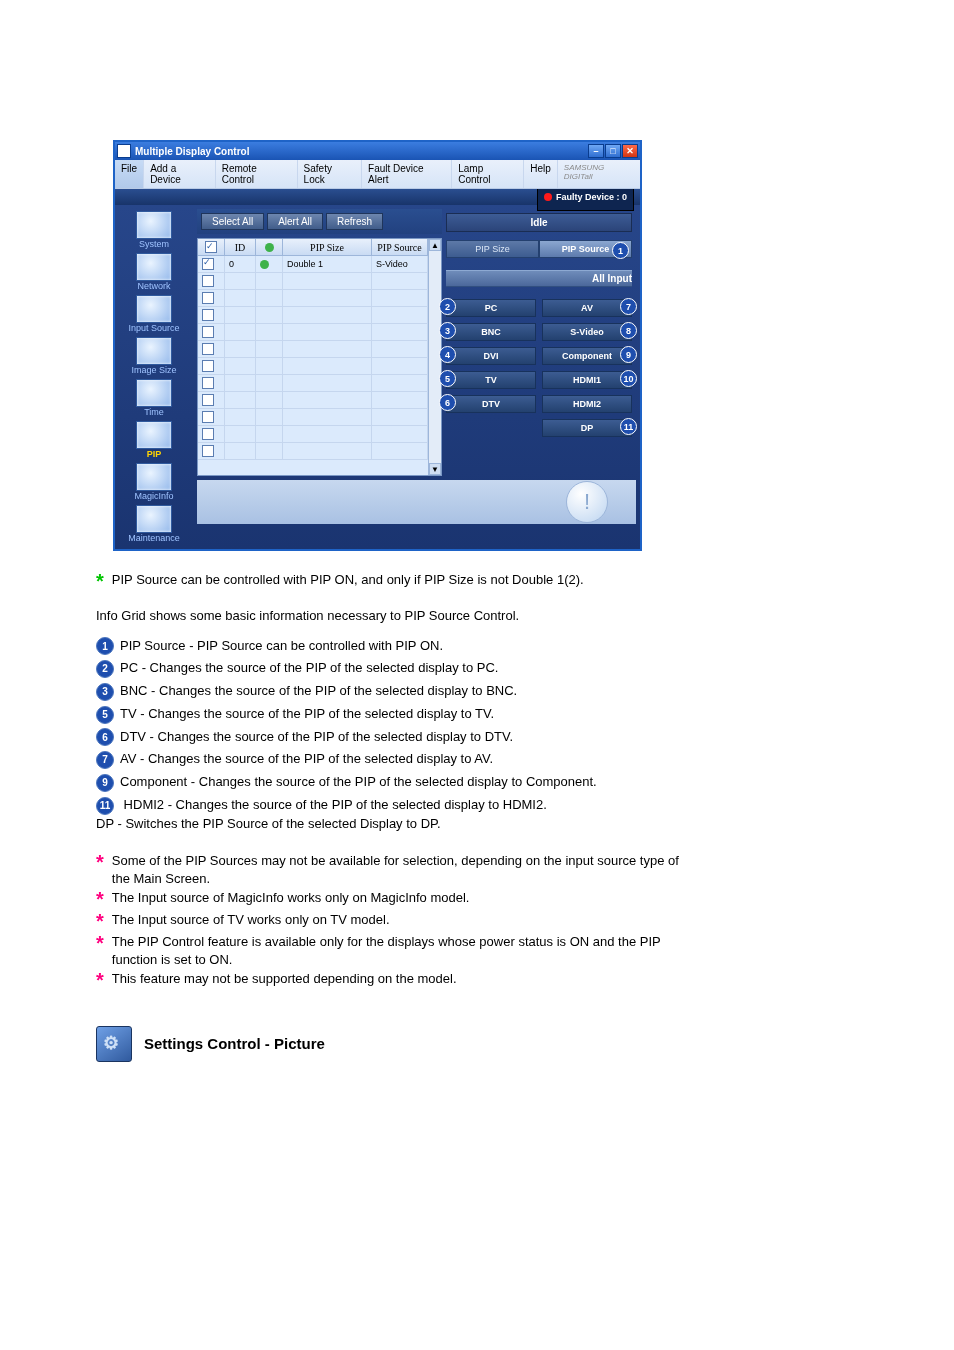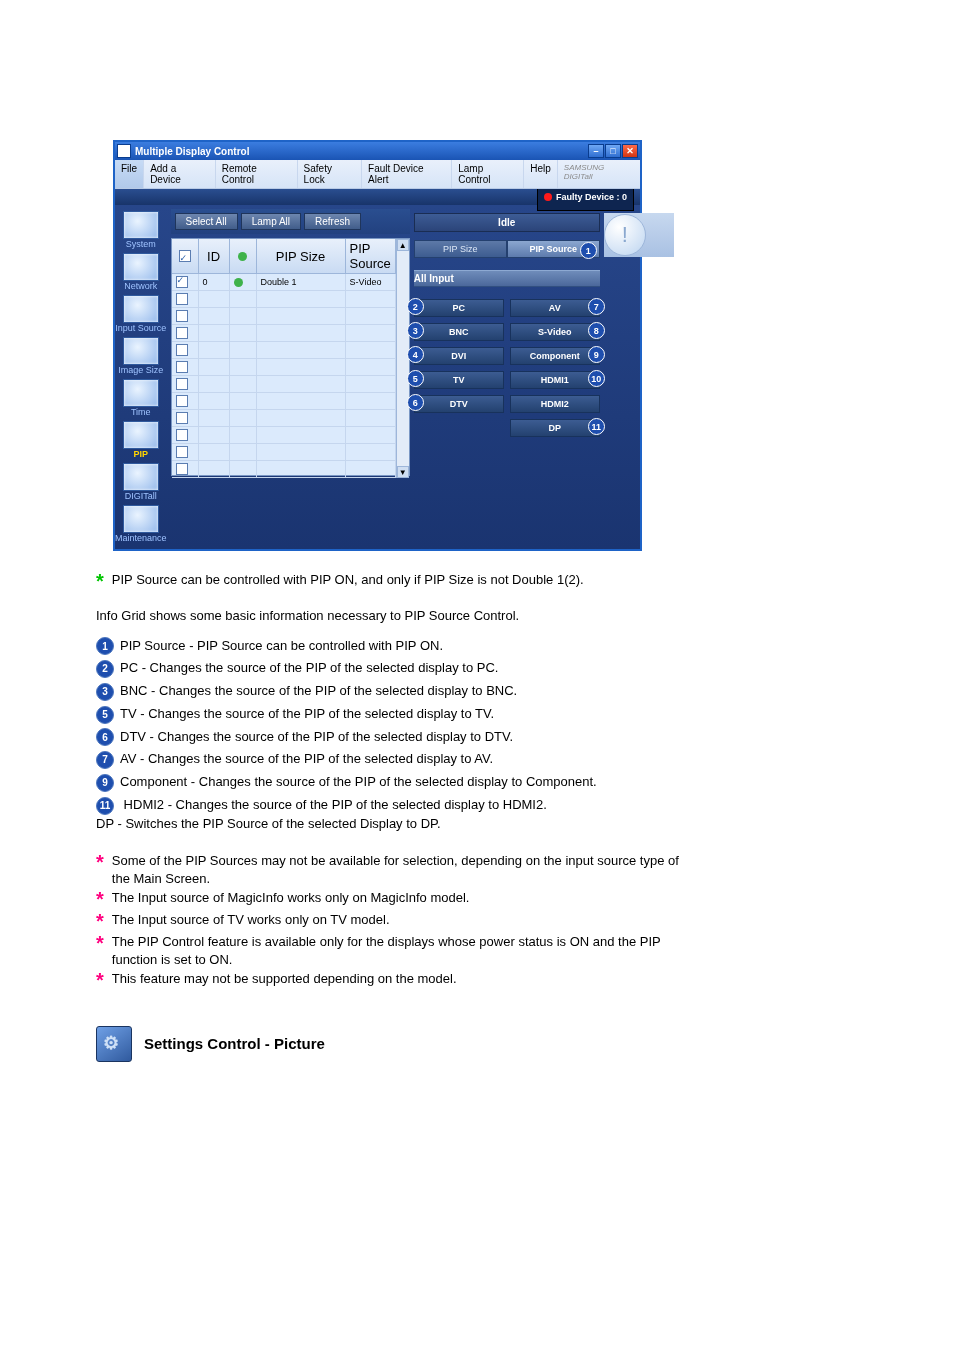--- a/index.html
+++ b/index.html
@@ -149,22 +149,22 @@
     flex-direction: column;
   }
   .ghead {
     display: flex;
     background: linear-gradient(#e8f0fb,#c9dbf3);
     border-bottom: 1px solid #9db6da;
   }
   .gh {
     border-right: 1px solid #9db6da;
     padding: 2px 4px;
-    font-size: 13px;
-    display:flex;align-items:center;justify-content:center;
+    font-size: 10px;
+    display:flex;align-items:center;justify-content:center;font-family:Liberation Serif, serif;
   }
   .c0{width:18px;} .c1{width:22px;} .c2{width:18px;} .c3{width:80px;} .c4{flex:1;}
   .grow {
     display: flex;
     border-bottom: 1px solid #c5d6ee;
     height: 16px;
     align-items: center;
   }
   .gc { border-right: 1px solid #c5d6ee; padding: 0 4px; height:100%; display:flex;align-items:center;}
   .chk {
@@ -199,21 +199,21 @@
   .tab{
     flex:1;background:linear-gradient(#5d79a8,#3d5c90);color:#dce7f6;font-size:9px;
     text-align:center;padding:3px 0;border:1px solid #24406f;
     position:relative;
   }
   .tab.active{background:linear-gradient(#8ba7d0,#5d7bad);color:#fff;font-weight:bold;}
   .circ-num{
     position:absolute;width:15px;height:15px;border-radius:50%;background:#1e4eae;border:1px solid #fff;color:#fff;font-size:9px;font-weight:bold;display:flex;align-items:center;justify-content:center;
   }
   .section-label{
-    background:linear-gradient(#6f8cba,#4b689b);color:#fff;font-size:10px;font-weight:bold;text-align:left;padding:2px 0;margin:4px 0;
+    background:linear-gradient(#6f8cba,#4b689b);color:#fff;font-size:10px;font-weight:bold;text-align:right;padding:2px 0;margin:4px 0;
     border-top:1px solid #8da9d2;border-bottom:1px solid #314f80;
   }
   .btn-grid{display:flex;gap:6px;}
   .btn-col{flex:1;display:flex;flex-direction:column;gap:6px;}
   .pbtn{
     background:linear-gradient(#3c5c92,#23416f);color:#fff;font-size:9px;font-weight:bold;
     border:1px solid #18325c;padding:3px 0;text-align:center;position:relative;
   }
   .pbtn .circ-num{right:-6px;top:-2px;}
   .tab .circ-num{right:2px;top:1px;}
@@ -295,34 +295,34 @@
         <div class="side-item">
           <div class="side-icon"></div>
           <span class="side-label">Time</span>
         </div>
         <div class="side-item active">
           <div class="side-icon"></div>
           <span class="side-label">PIP</span>
         </div>
         <div class="side-item">
           <div class="side-icon"></div>
-          <span class="side-label">DIGITall</span>
+          <span class="side-label">MagicInfo</span>
         </div>
         <div class="side-item">
           <div class="side-icon"></div>
           <span class="side-label">Maintenance</span>
         </div>
       </div>
 
-      <div style="display:flex;flex-direction:row;flex:1;">
+      <div style="display:flex;flex-direction:column;flex:1;">
         <div style="display:flex;gap:4px;">
           <div class="center">
             <div class="toolbar">
               <div class="tbtn">Select All</div>
-              <div class="tbtn">Lamp All</div>
+              <div class="tbtn">Alert All</div>
               <div class="tbtn">Refresh</div>
             </div>
             <div class="grid">
               <div style="display:flex;flex:1;">
                 <div style="flex:1;display:flex;flex-direction:column;">
                   <div class="ghead">
                     <div class="gh c0">
                         <span class="chk on"></span>
                       </div>
                     <div class="gh c1">ID</div>

